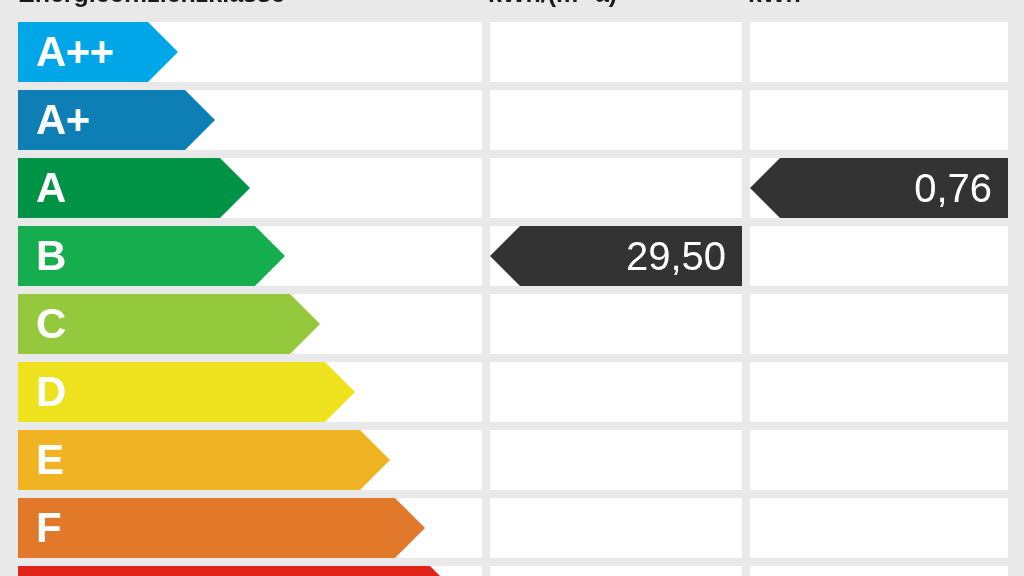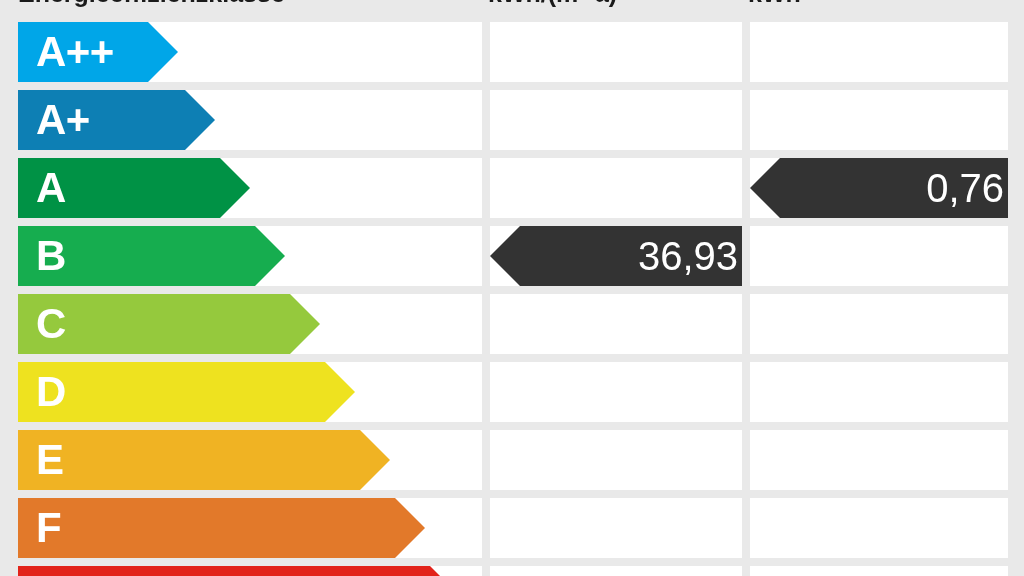--- a/index.html
+++ b/index.html
@@ -90,21 +90,21 @@
   
   .marker {
     position: absolute;
     top: 0;
     height: 60px;
     background: #333333;
     display: flex;
     align-items: center;
     justify-content: flex-end;
     box-sizing: border-box;
-    padding-right: 4px;
+    padding-right: 16px;
     clip-path: polygon(30px 0, 100% 0, 100% 100%, 30px 100%, 0 50%);
   }
   .marker .mlabel {
     color: #ffffff;
     font-size: 40px;
     font-weight: normal;
     line-height: 1;
     white-space: nowrap;
   }
   .marker.in-col2 { left: 490px; width: 252px; }
@@ -150,21 +150,21 @@
         </div>
       </div>
       <div class="row">
         <div class="cell c1"></div>
         <div class="cell c2"></div>
         <div class="cell c3"></div>
         <div class="grade-bar" style="width: 267px; background: rgb(22, 173, 79); clip-path: polygon(0px 0px, calc(100% - 30px) 0px, 100% 50%, calc(100% - 30px) 100%, 0px 100%);">
           <span class="glabel">B</span>
         </div>
         <div class="marker in-col2">
-          <span class="mlabel">36,93</span>
+          <span class="mlabel">29,50</span>
         </div>
       </div>
       <div class="row">
         <div class="cell c1"></div>
         <div class="cell c2"></div>
         <div class="cell c3"></div>
         <div class="grade-bar" style="width: 302px; background: rgb(149, 201, 61); clip-path: polygon(0px 0px, calc(100% - 30px) 0px, 100% 50%, calc(100% - 30px) 100%, 0px 100%);">
           <span class="glabel">C</span>
         </div>
       </div>

